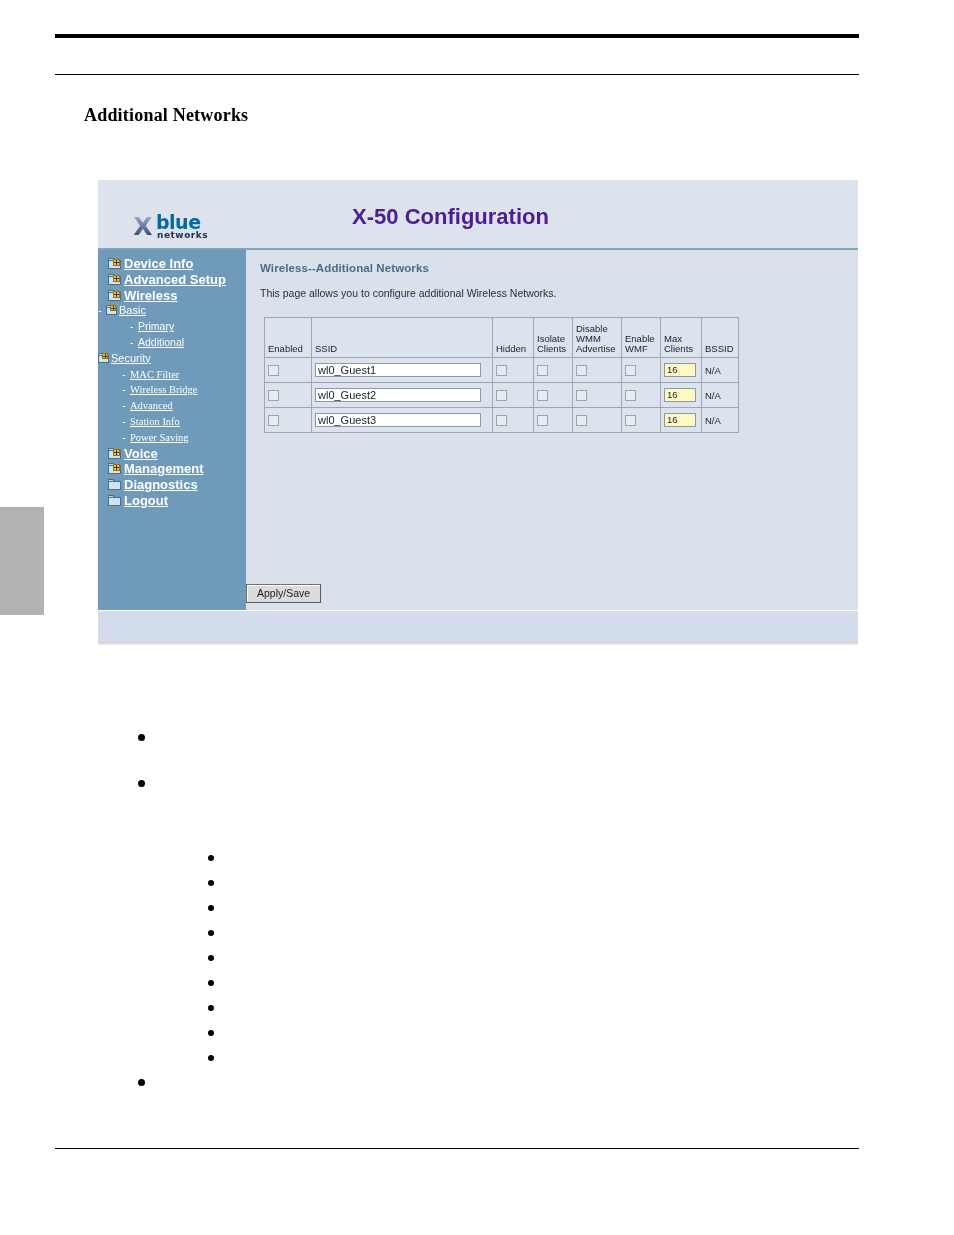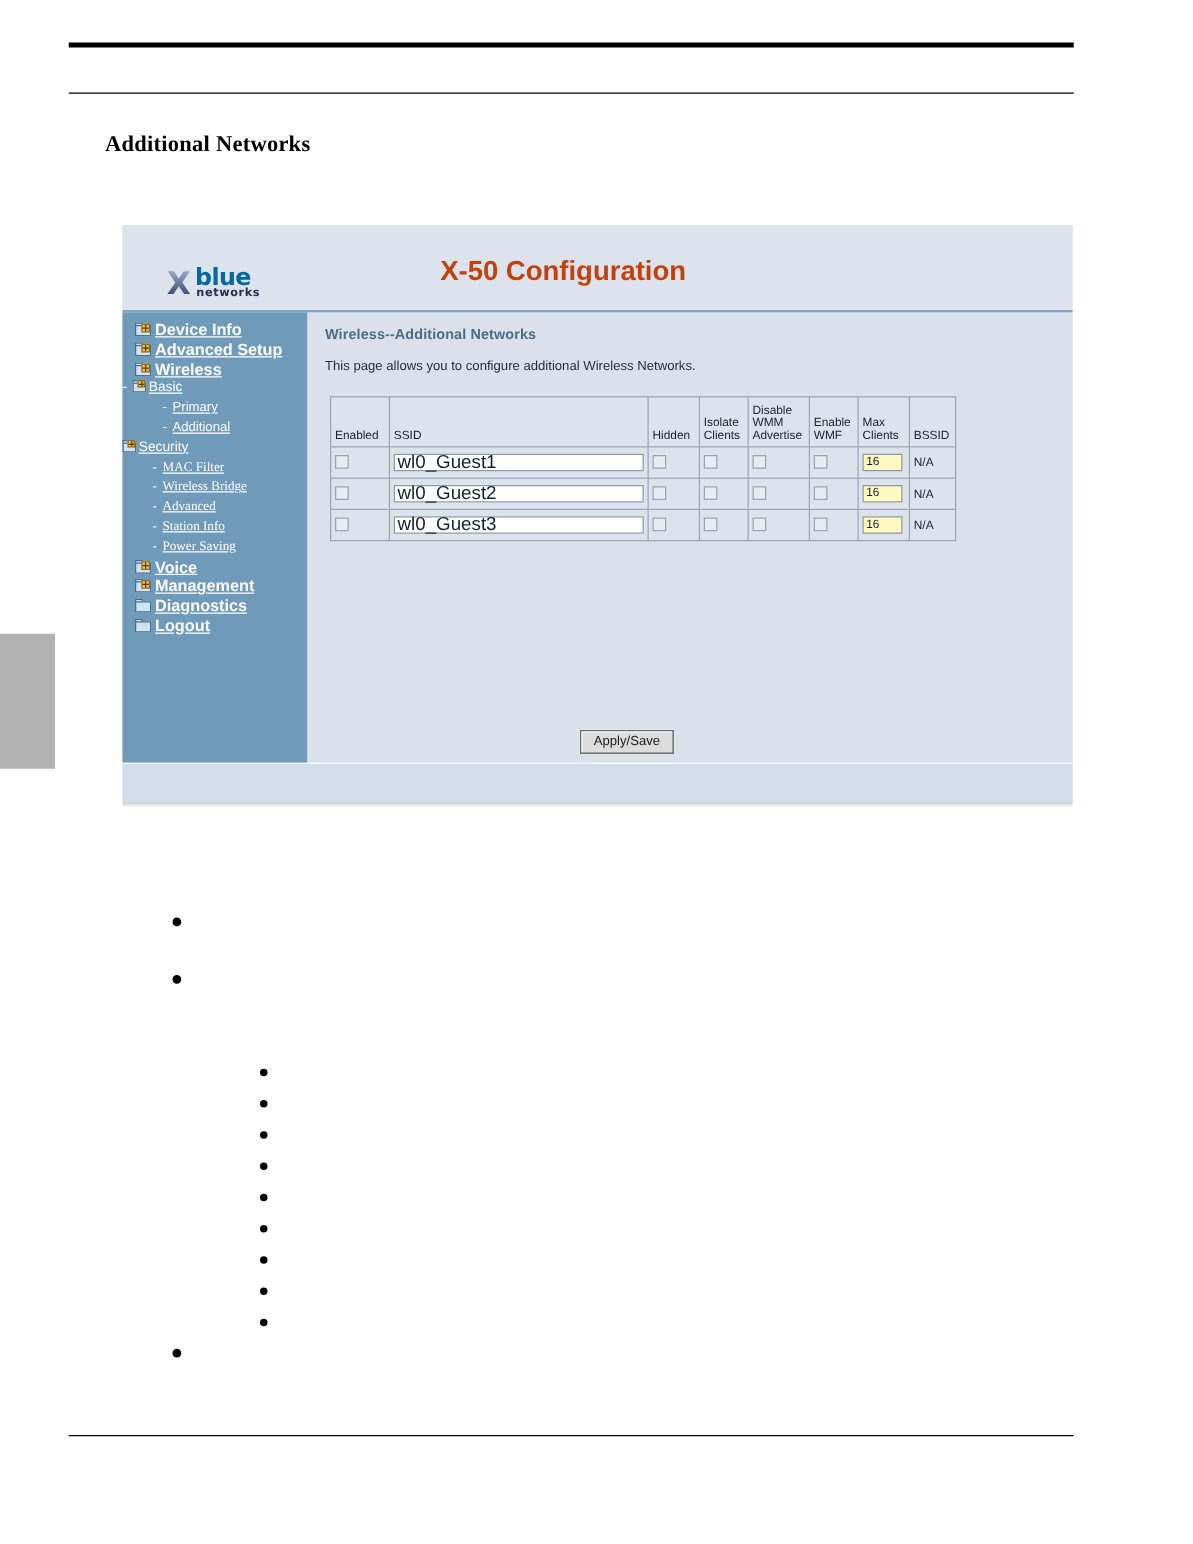--- a/index.html
+++ b/index.html
@@ -130,21 +130,21 @@
 
   .shot-title {
     position: absolute;
     left: 0;
     right: 0;
     top: 24px;
     text-align: center;
     font-family: "Liberation Sans", sans-serif;
     font-size: 22px;
     font-weight: bold;
-    color: #c2410c;
+    color: #4c1d95;
     padding-right: 55px;
   }
 
   .shot-body {
     position: relative;
     height: 360px;
     display: flex;
   }
 
   
@@ -297,27 +297,27 @@
     display: inline-block;
     width: 11px;
     height: 11px;
     background: #e8ebf0;
     border: 1px solid #9aa4b2;
     box-sizing: border-box;
     vertical-align: middle;
   }
   .txtbox {
     display: block;
-    width: 200px;
+    width: 166px;
     height: 14px;
     background: #ffffff;
     border: 1px solid #8d98a8;
     box-sizing: border-box;
     font-family: "Liberation Sans", sans-serif;
-    font-size: 15px;
+    font-size: 11px;
     color: #14212e;
     line-height: 12px;
     padding: 0 2px;
   }
   .numbox {
     display: block;
     width: 32px;
     height: 14px;
     background: #fef9c3;
     border: 1px solid #8d98a8;
@@ -327,21 +327,20 @@
     color: #14212e;
     line-height: 12px;
     padding: 0 2px;
   }
 
   .apply-wrap {
     position: absolute;
     left: 0;
     right: 16px;
     top: 333px;
-    text-align: center;
     padding-right: 85px;
   }
   .apply-btn {
     display: inline-block;
     font-family: "Liberation Sans", sans-serif;
     font-size: 10.5px;
     color: #1b1b1b;
     background: #dcdcdc;
     border: 1px solid #707070;
     border-right-color: #5a5a5a;

